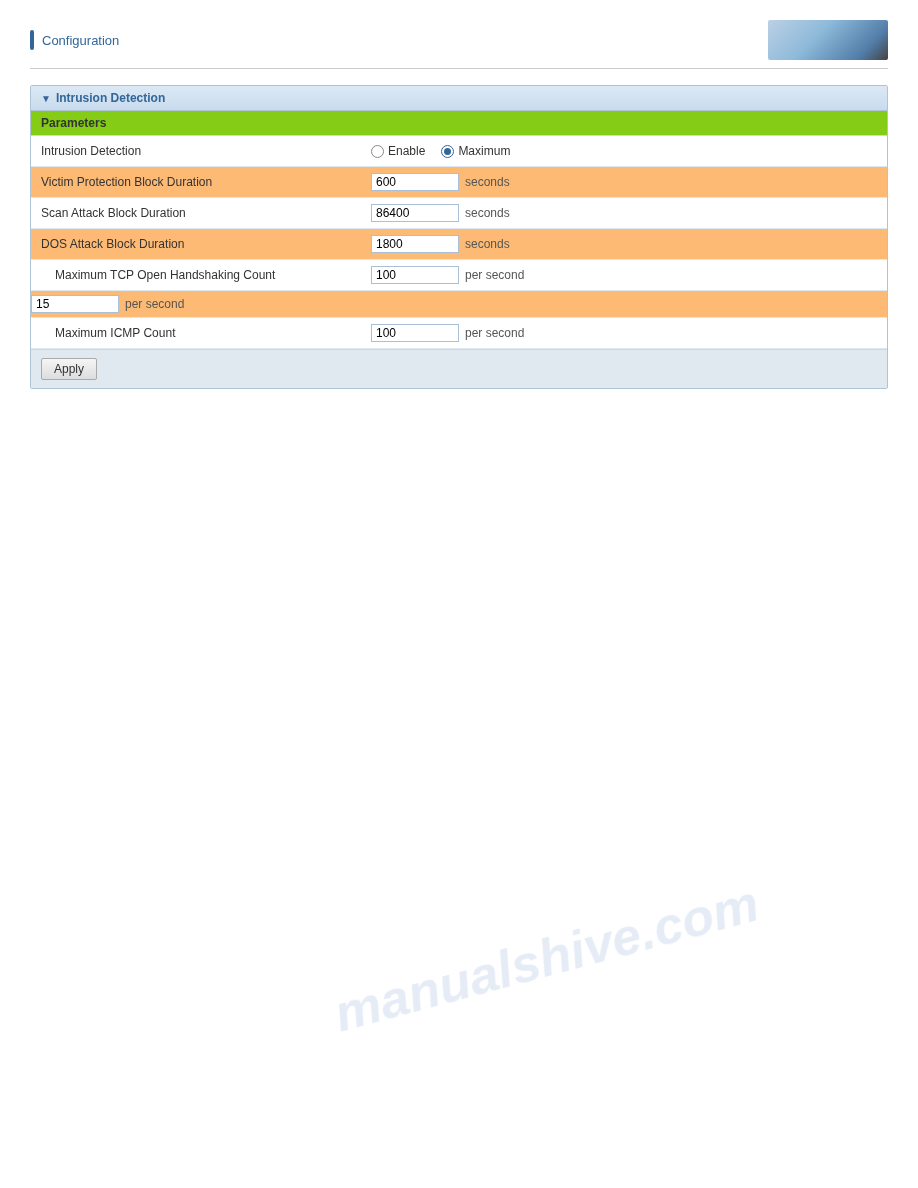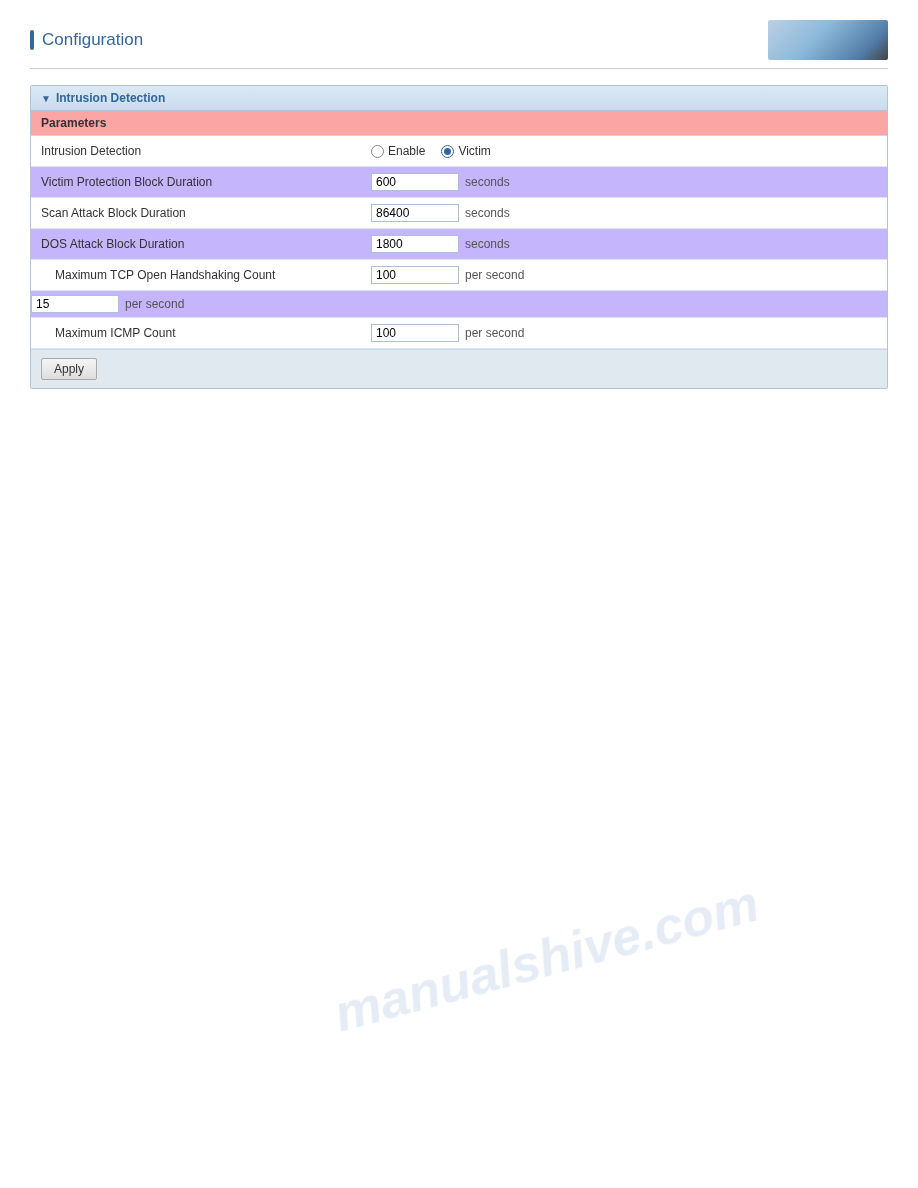--- a/index.html
+++ b/index.html
@@ -29,21 +29,21 @@
       gap: 8px;
     }
     .config-title-accent {
       width: 4px;
       height: 20px;
       background: #336699;
       border-radius: 2px;
     }
     .config-title-text {
       color: #336699;
-      font-size: 17px;
+      font-size: 13px;
       font-weight: normal;
     }
     .config-header-image {
       width: 120px;
       height: 40px;
       background: linear-gradient(135deg, #b0c8e0 0%, #7aaed4 40%, #336699 80%, #222 100%);
       border-radius: 2px;
       opacity: 0.85;
     }
 
@@ -67,40 +67,40 @@
       font-size: 10px;
     }
     .section-header-title {
       color: #336699;
       font-size: 12px;
       font-weight: bold;
     }
 
     
     .params-header {
-      background: #fca5a5;
+      background: #84cc16;
       padding: 5px 10px;
       border-bottom: 1px solid #c8d8e8;
       font-weight: bold;
       font-size: 12px;
       color: #333;
     }
 
     
     .param-row {
       display: flex;
       align-items: center;
       border-bottom: 1px solid #dde8f0;
       padding: 4px 0;
     }
     .param-row:last-child {
       border-bottom: none;
     }
     .param-row.alt {
-      background: #c4b5fd;
+      background: #fdba74;
     }
     .param-label {
       width: 340px;
       padding: 4px 10px;
       color: #333;
       font-size: 12px;
     }
     .param-label.indented {
       padding-left: 24px;
     }
@@ -216,21 +216,21 @@
     <div class="param-row">
       <div class="param-label">Intrusion Detection</div>
       <div class="param-value-area">
         <div class="radio-group">
           <label class="radio-option">
             <div class="radio-circle"></div>
             <span>Enable</span>
           </label>
           <label class="radio-option">
             <div class="radio-circle selected"></div>
-            <span>Victim</span>
+            <span>Maximum</span>
           </label>
         </div>
       </div>
     </div>
 
     <div class="param-row alt">
       <div class="param-label">Victim Protection Block Duration</div>
       <div class="param-value-area">
         <input class="param-input" type="text" value="600" style="">
         <span class="param-unit">seconds</span>

